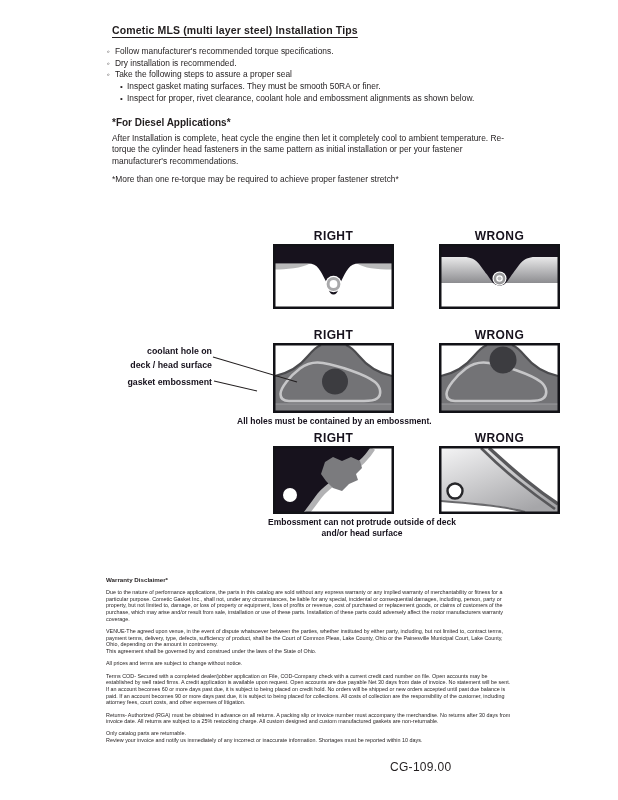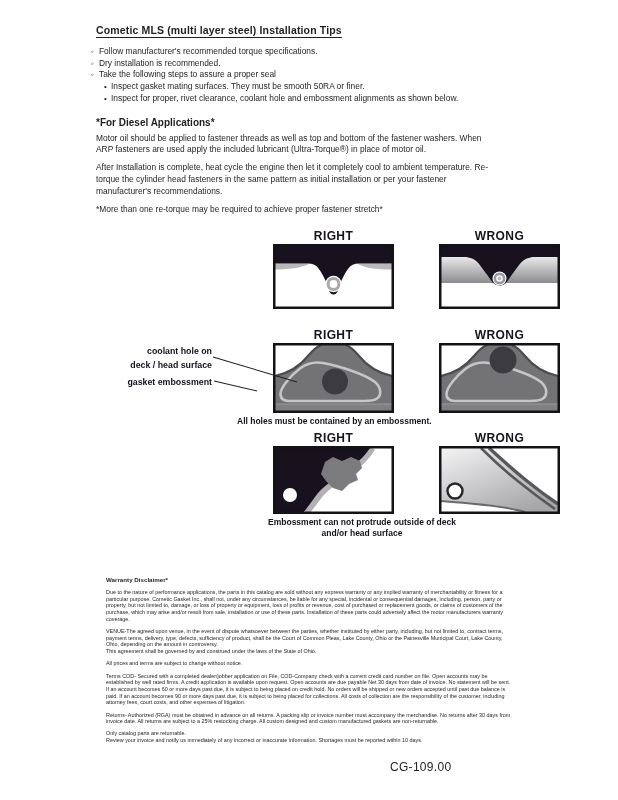--- a/index.html
+++ b/index.html
@@ -5,21 +5,21 @@
   html,body{margin:0;padding:0;}
   body{
     width:618px;height:800px;position:relative;overflow:hidden;
     background:#ffffff;color:#221e1f;
     font-family:"Liberation Sans","DejaVu Sans",sans-serif;
     -webkit-font-smoothing:antialiased;
   }
   .page{position:absolute;inset:0;background:#ffffff;}
 
   
-  .content{position:absolute;left:90px;top:24px;width:412px;}
+  .content{position:absolute;left:106px;top:24px;width:412px;}
   .title{
     font-size:10.5px;font-weight:bold;margin:0 6px 10px 6px;
     text-decoration:underline;text-decoration-thickness:1.3px;text-underline-offset:3px;
     letter-spacing:.15px;
   }
   .bullet{display:flex;font-size:8.4px;line-height:11.7px;margin-left:1px;}
   .bullet .marker{flex:0 0 8px;font-size:7.5px;line-height:11.7px;}
   .bullet.sub{margin-left:14px;}
   .bullet.sub .marker{flex:0 0 7px;font-size:8px;}
   .diesel-heading{font-size:10px;font-weight:bold;margin:12px 6px 5px 6px;}
@@ -87,21 +87,20 @@
     <div class="bullet sub">
       <span class="marker">•</span>
       <span>Inspect gasket mating surfaces.  They must be smooth 50RA or finer.</span>
     </div>
     <div class="bullet sub">
       <span class="marker">•</span>
       <span>Inspect for proper, rivet clearance, coolant hole and embossment alignments as shown below.</span>
     </div>
 
     <div class="diesel-heading">*For Diesel Applications*</div>
-    <p class="para">Motor oil should be applied to fastener threads as well as top and bottom of the fastener washers. When ARP fasteners are used apply the included lubricant (Ultra-Torque®) in place of motor oil.</p>
     <p class="para">After Installation is complete, heat cycle the engine then let it completely cool to ambient temperature. Re-torque the cylinder head fasteners in the same pattern as initial installation or per your fastener manufacturer's recommendations.</p>
     <p class="para">*More than one re-torque may be required to achieve proper fastener stretch*</p>
   </div>
 
   <div class="diagram-row row1">
     <div class="panel-col">
       <div class="panel-header">RIGHT</div>
       <svg class="panel" width="121" height="65" viewBox="0 0 121 65">
         <rect x="0" y="0" width="121" height="65" fill="#ffffff"></rect>
         <path fill="#b9b9ba" d="M2,19.5 H37 C30,24 12,25.5 2,25.5 Z"></path>

